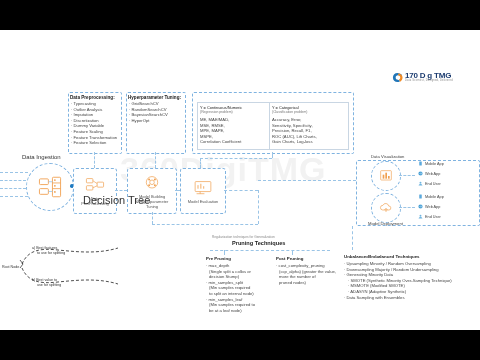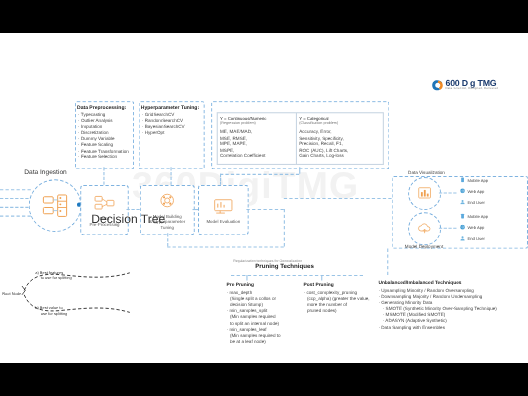--- a/index.html
+++ b/index.html
@@ -51,21 +51,21 @@
     <div class="wm">360DigiTMG</div>
 
     <div class="logo" style="left:392px;top:42px;">
       <span class="mark">
         <svg width="11" height="11" viewBox="0 0 24 24">
           <path d="M12 2 C6 2 2 6 2 12 c0 6 4 10 10 10 c3 0 5-1 6-3 l-5-2 c-3 0-5-2-5-5 s2-5 5-5 c2 0 4 1 5 3 l4-3 C20 4 16 2 12 2 z" fill="#2176b8"></path>
           <path d="M13 7 c3 0 5 2 5 5 c0 2-1 4-3 5 l3 4 c3-2 5-5 5-9 c0-5-4-9-9-9 z" fill="#f08a24"></path>
         </svg>
       </span>
       <span style="display:flex;flex-direction:column;line-height:1;">
-        <span class="txt">600 D g TMG</span>
+        <span class="txt">170 D g TMG</span>
         <span class="tag">Data Scientist, Designed, Delivered</span>
       </span>
     </div>
 
     <div class="dashbox" style="left:68px;top:62px;width:52px;height:60px;"></div>
     <div class="lbl hdr" style="left:70px;top:64.5px;">Data Preprocessing:</div>
     <div style="position:absolute;left:71px;top:71px;">
       <div class="itm">· <span>Typecasting</span></div>
       <div class="itm">· <span>Outlier Analysis</span></div>
       <div class="itm">· <span>Imputation</span></div>

